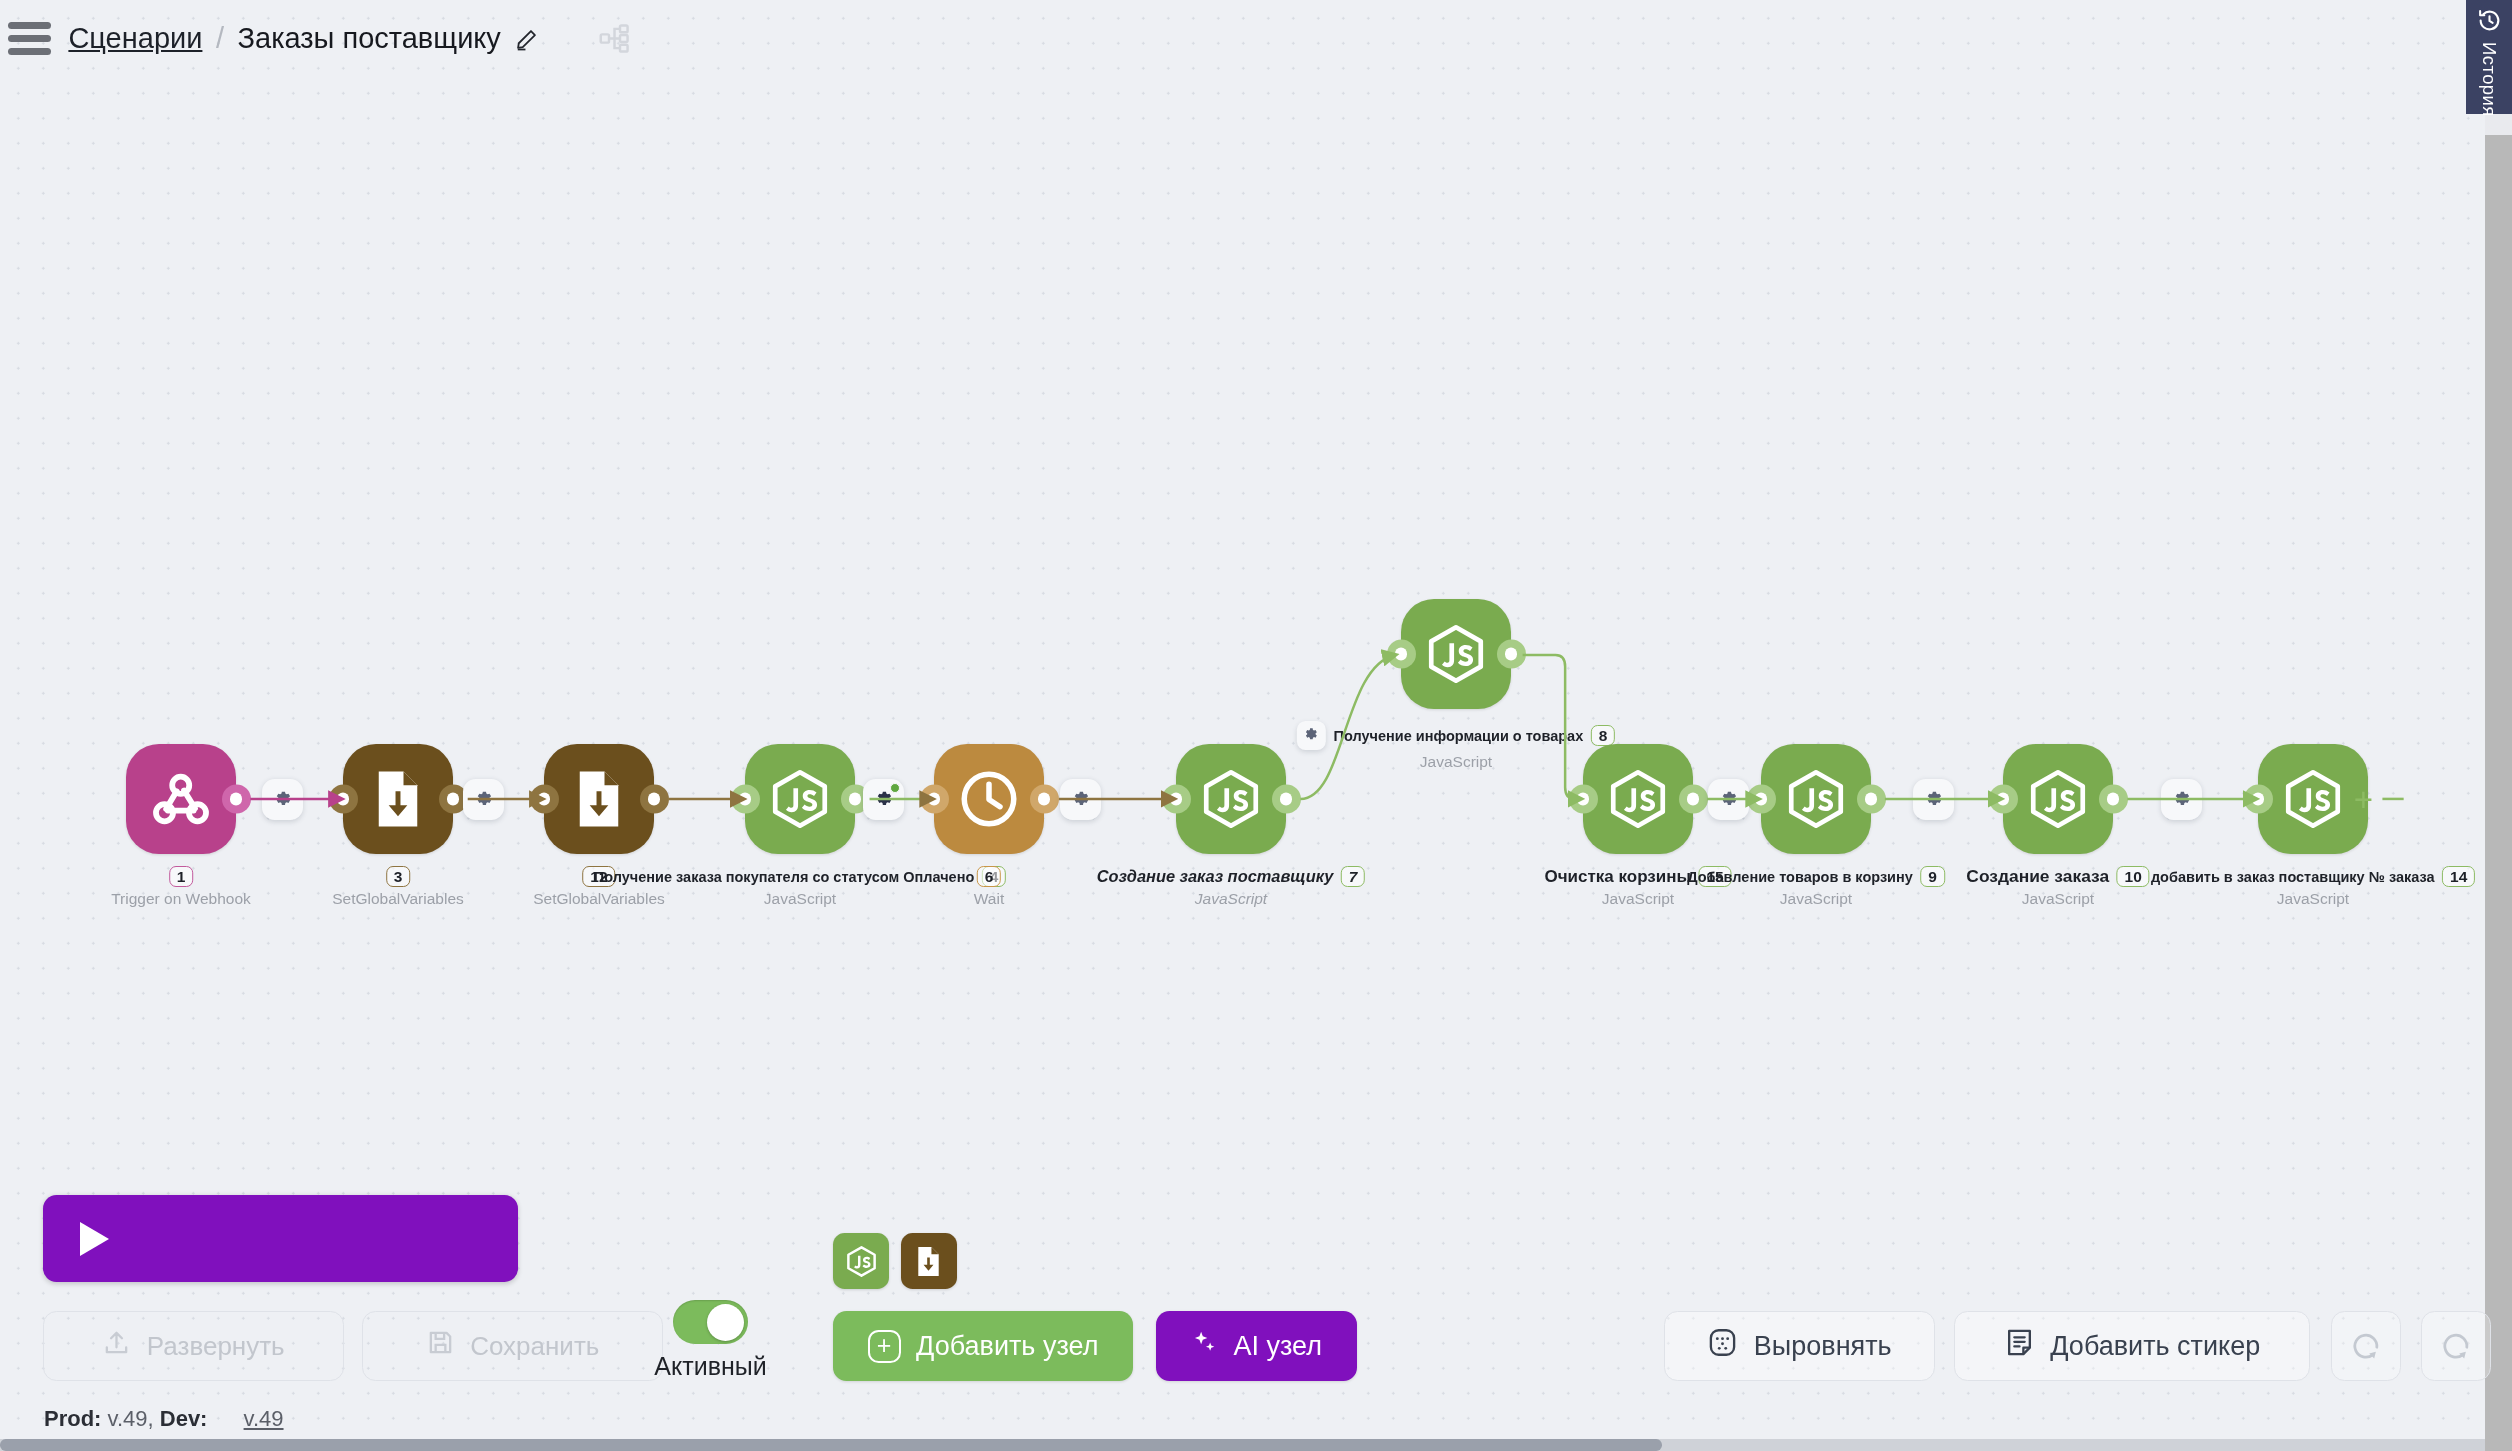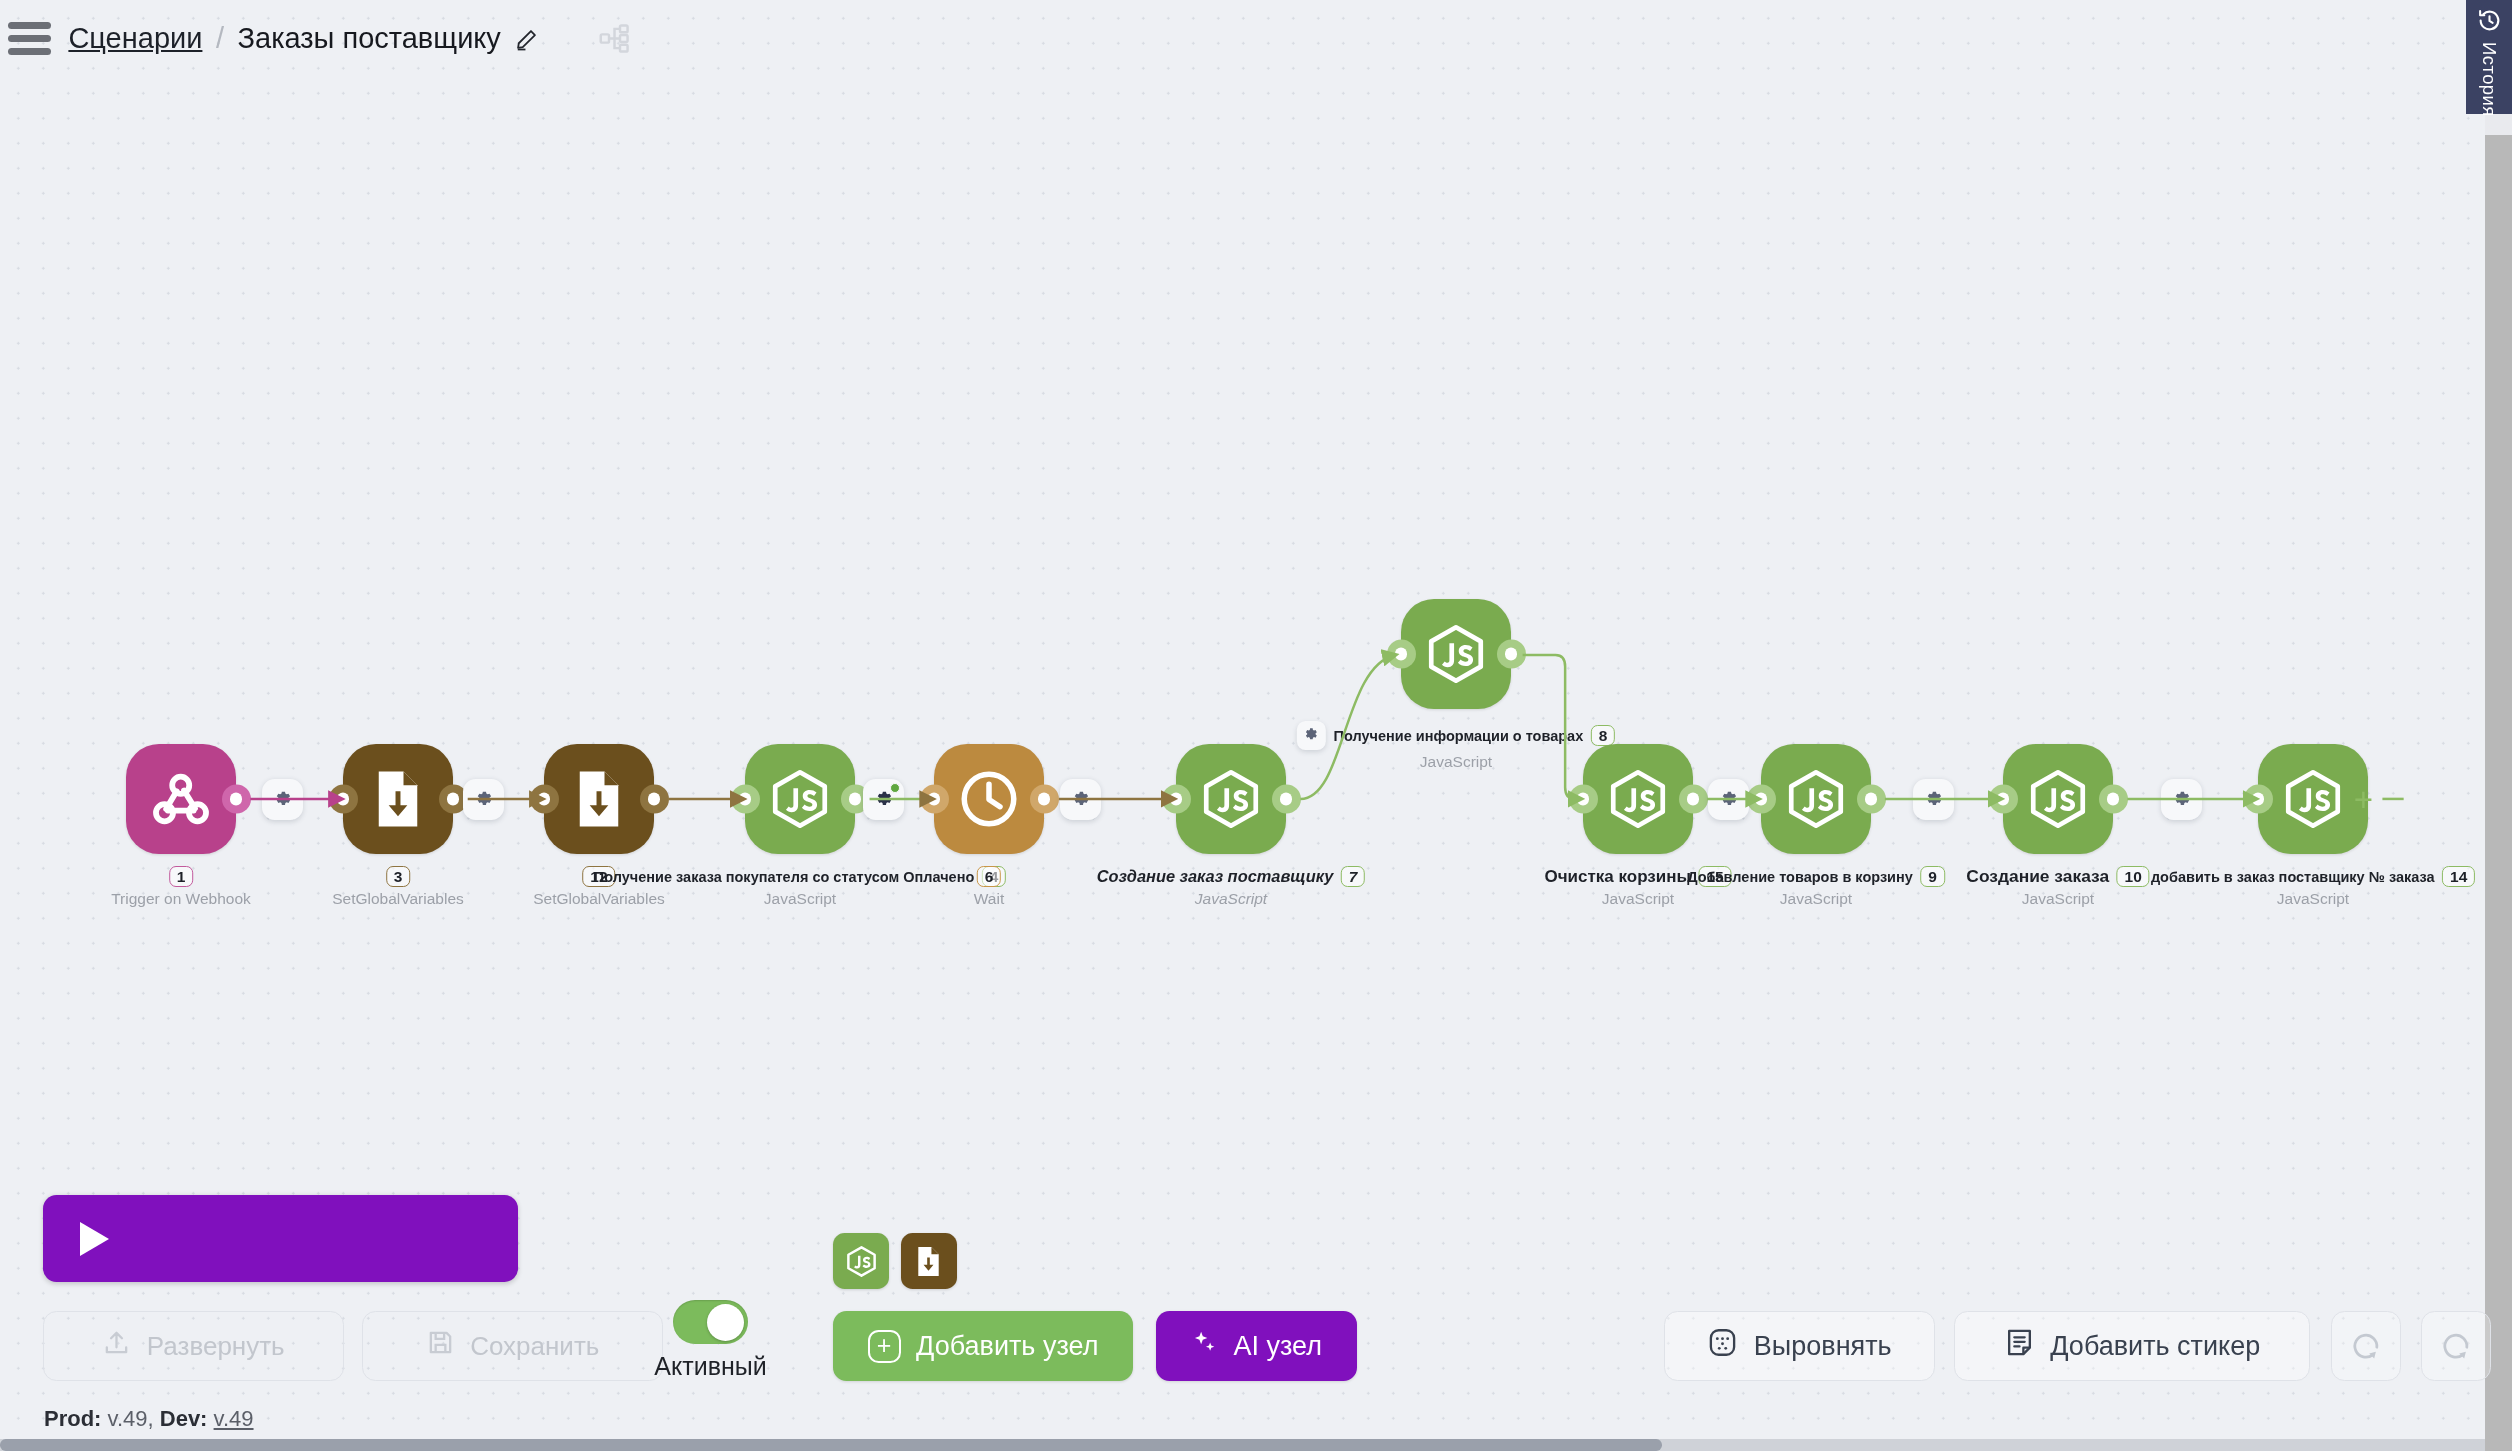--- a/index.html
+++ b/index.html
@@ -179,21 +179,21 @@
   .ghost-btn svg { width: 29px; height: 29px; }
 
   #deploy-btn { left: 43px; bottom: 70px; width: 301px; }
   #save-btn   { left: 362px; bottom: 70px; width: 301px; }
 
   #versions {
     position:absolute; left: 44px; bottom: 19.3px;
     font-size: 22px; color:#5b5f68;
   }
   #versions b { color:#2b2e35; }
-  #versions u { text-decoration: underline; cursor:pointer; }
+  #versions u { text-decoration: underline; cursor:pointer;margin-left:30px; }
 
   #toggle-wrap { position:absolute; left: 638px; bottom: 70px; width: 145px; text-align:center; }
   #toggle {
     width: 75px; height: 44px; border-radius: 22px;
     background:#7cbb5c; position:relative; margin: 0 auto; cursor:pointer;
     box-shadow: inset 0 1px 1.9px rgba(0,0,0,.15);
   }
   #toggle .knob {
     position:absolute; top: 3.9px; right: 3.9px;
     width: 37px; height: 37px; border-radius:50%; background:#fff;

